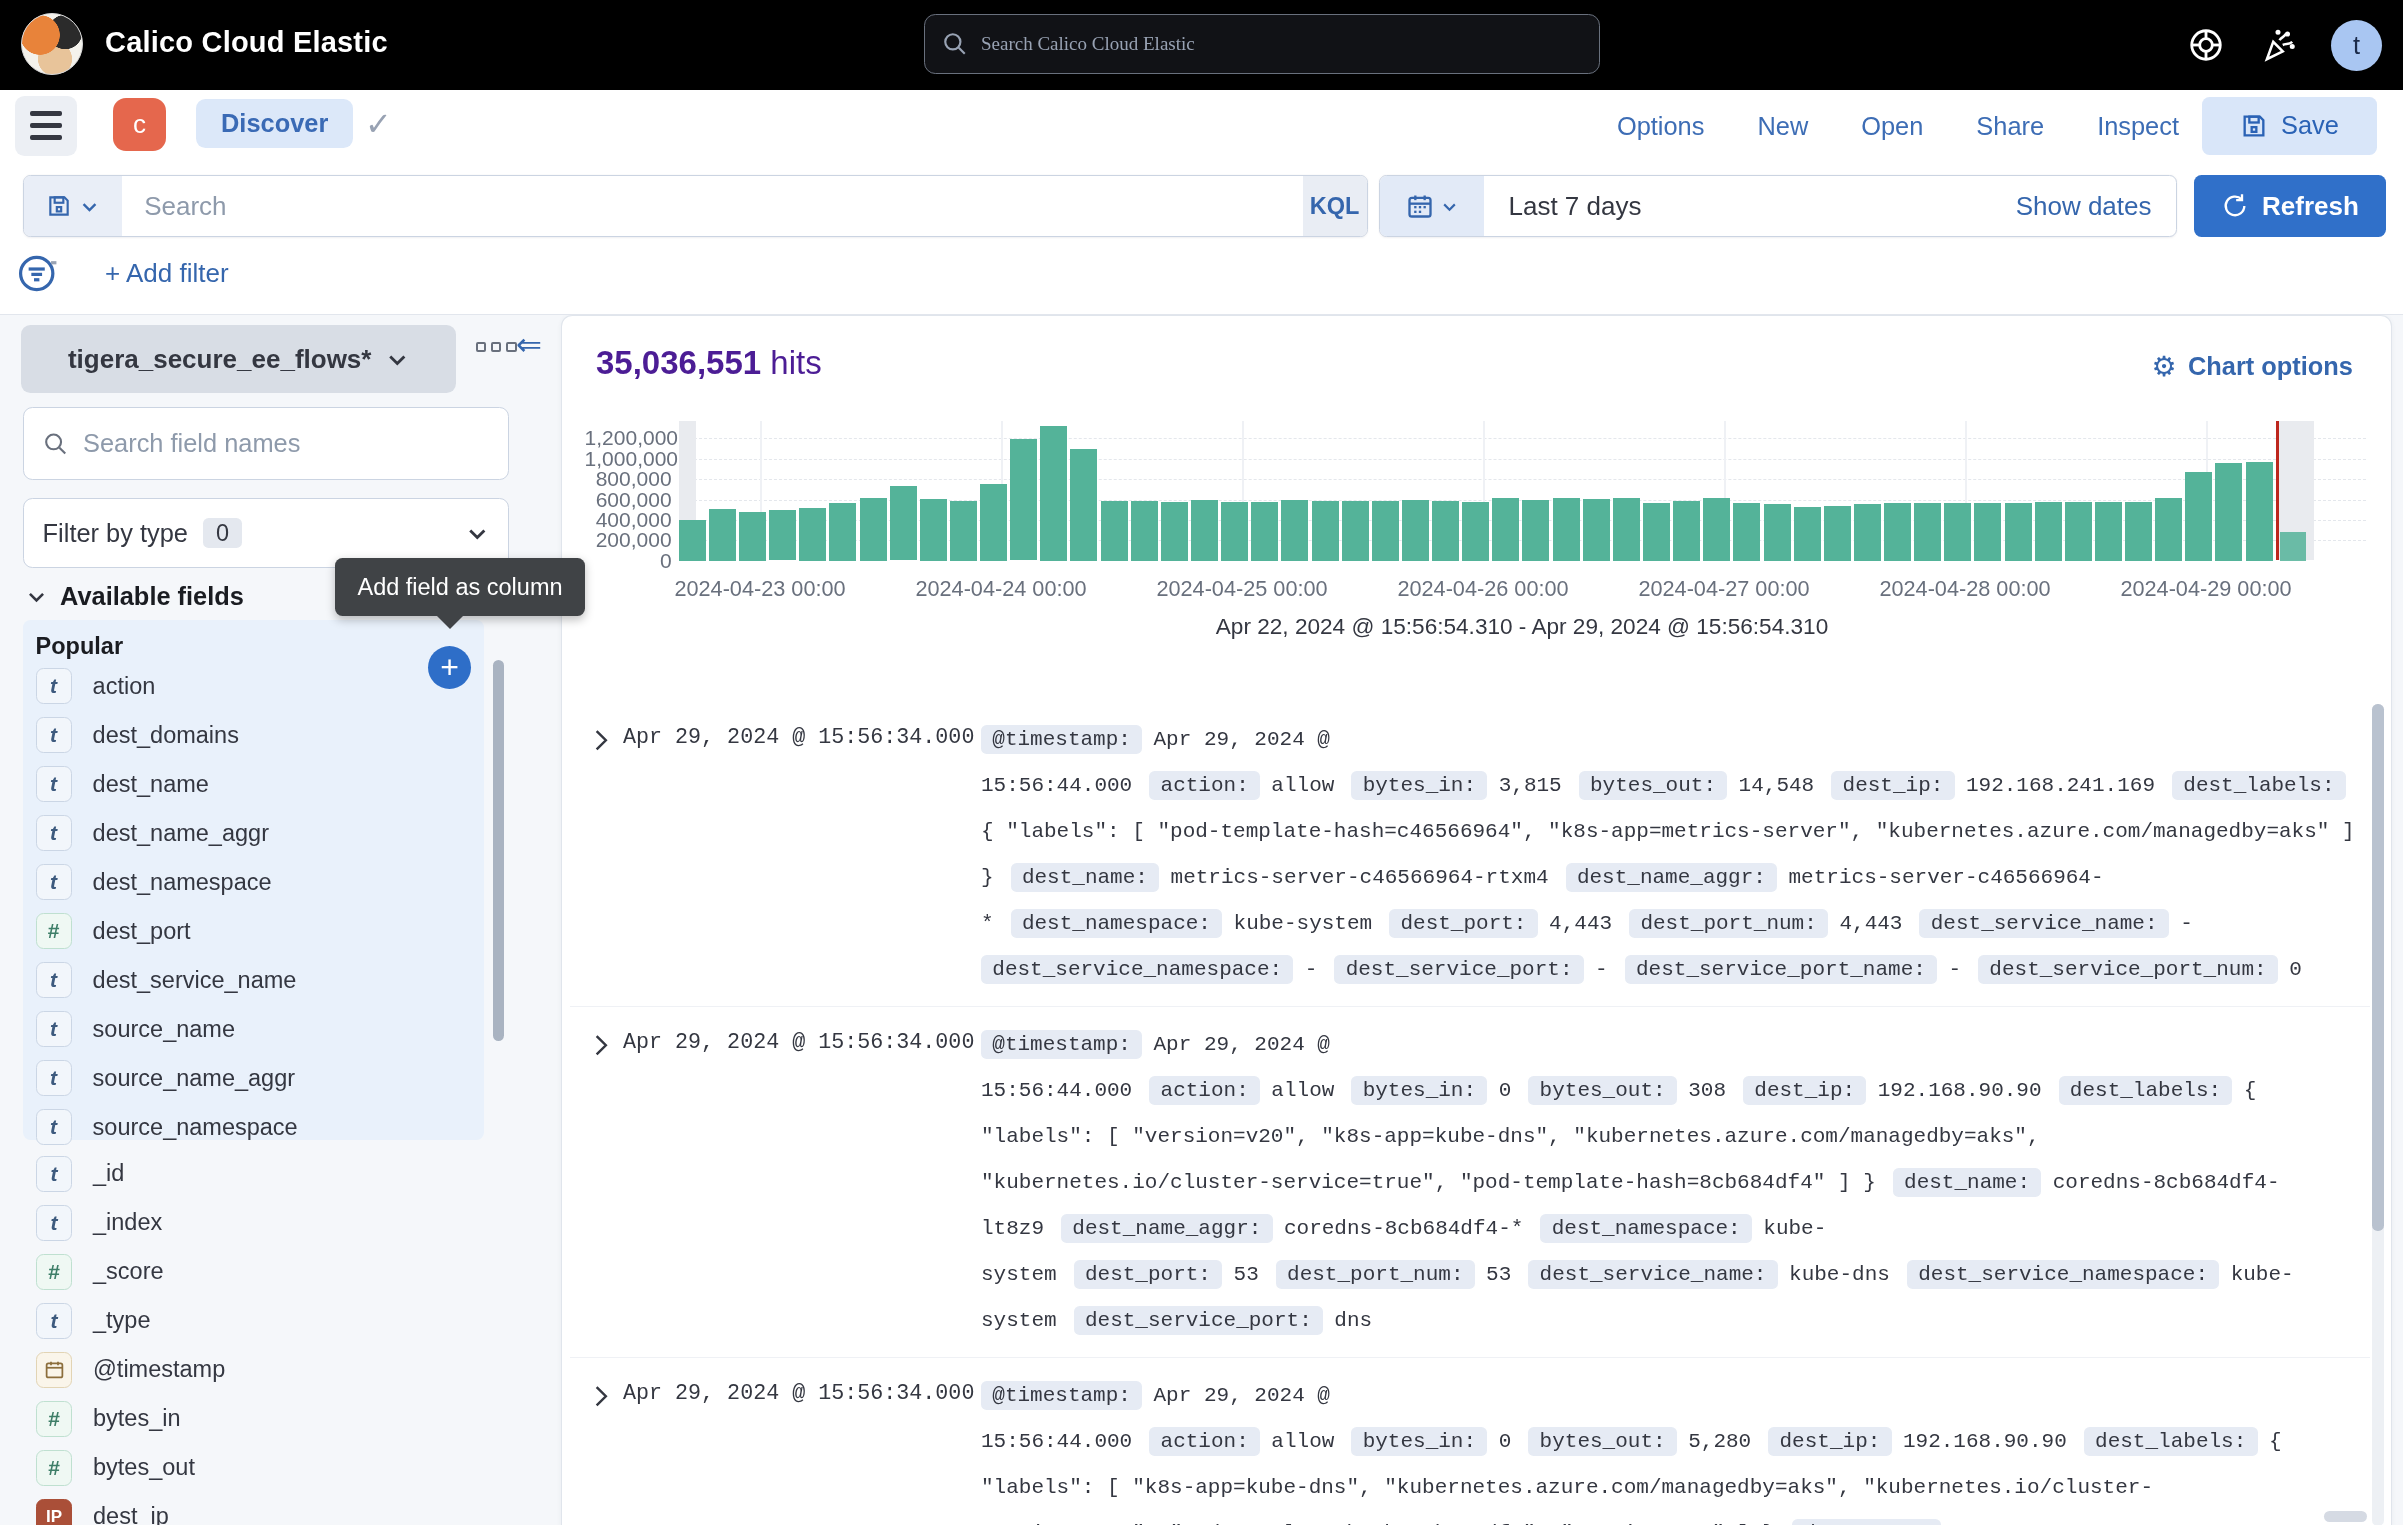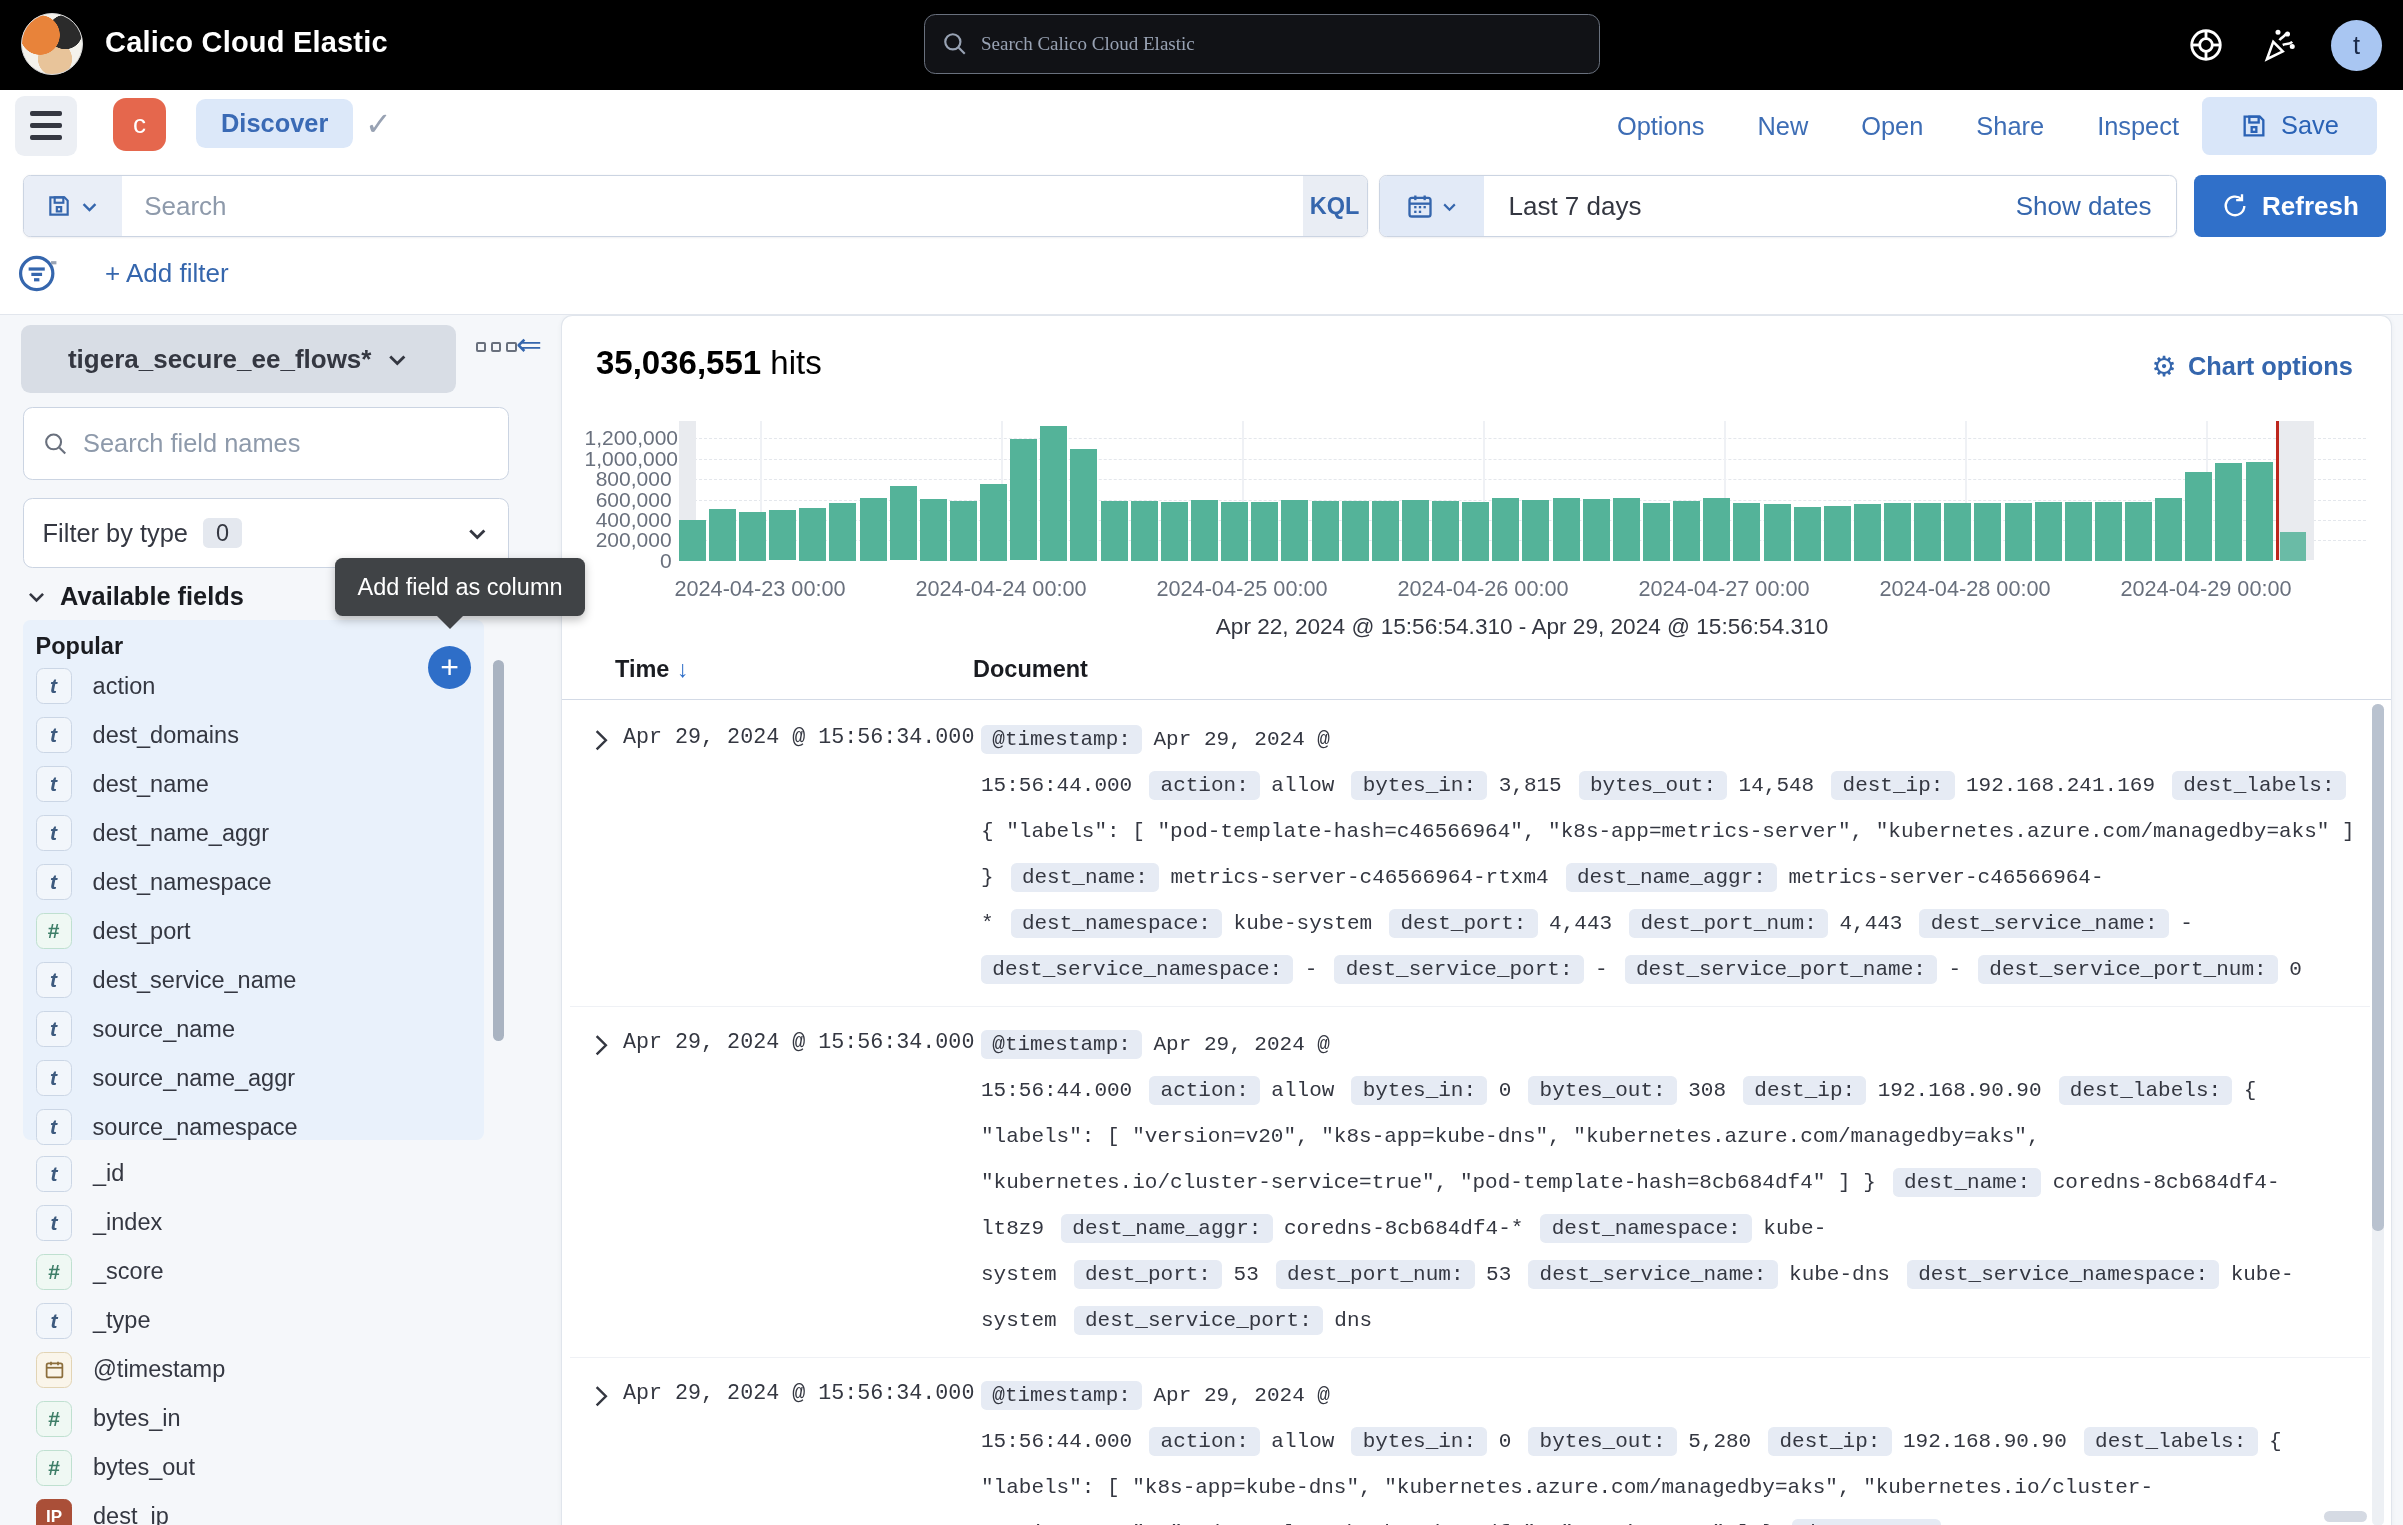--- a/index.html
+++ b/index.html
@@ -69,21 +69,21 @@
   .tb-d  { background:#FAF5EA; border:1.4px solid #E2D4B4; color:#8C6E3C; }
   .tb-ip { background:#AA4F38; border:1.4px solid #AA4F38; color:#fff; font-weight:bold; font-size:17px; }
   .rest-fields { position:absolute; left:36px; top:834px; width:448px; }
   .plus-btn { position:absolute; left:428px; top:331px; width:43px; height:43px; border-radius:50%; background:#2E6EC8; color:#fff; font-size:32px; display:flex; align-items:center; justify-content:center; cursor:pointer; z-index:6; }
   .tooltip { position:absolute; left:335px; top:243px; width:250px; height:58px; background:#404346; color:#fff; font-size:23.5px; border-radius:7.5px; display:flex; align-items:center; justify-content:center; z-index:7; box-shadow:0 3.8px 9.4px rgba(0,0,0,.25); }
   .tooltip:after { content:""; position:absolute; left:102px; bottom:-13px; border:13px solid transparent; border-top-color:#404346; border-bottom:0; }
   .side-scroll { position:absolute; left:493px; top:345px; width:11.3px; height:381px; background:#A9B3C1; border-radius:5.6px; }
 
   
   .card { position:absolute; left:561px; top:315px; width:1831px; height:1211px; background:#fff; border:0.9px solid #E0E5EC; border-bottom:0; border-radius:11.3px 11.3px 0 0; box-shadow:0 1.9px 5.6px rgba(50,60,80,.06); }
-  .hits { position:absolute; left:34px; top:28px; font-size:33px; color:#000000; }
+  .hits { position:absolute; left:34px; top:28px; font-size:33px; color:#4c1d95; }
   .hits b { font-weight:bold; }
   .chart-options { position:absolute; right:38px; top:34px; display:flex; align-items:center; gap:11.3px; color:#3566AD; font-size:25.4px; font-weight:600; cursor:pointer; }
   .gear-glyph { font-size:28px; font-weight:400; }
   .chart-zone { position:absolute; left:0; top:0; width:100%; height:100%; }
   .ylab { position:absolute; font-size:21px; color:#69707D; width:87px; text-align:right; left:22.6px; transform:translateY(-50%); }
   .gridline { position:absolute; height:0; border-top:1.9px dashed #E4E7EC; }
   .vline { position:absolute; width:1.9px; background:#EFF1F5; }
   .bar { position:absolute; background:#54B399; }
   .xlab { position:absolute; font-size:21.7px; color:#69707D; transform:translateX(-50%); }
   .subtitle { position:absolute; font-size:22.6px; color:#343741; transform:translateX(-50%); }
@@ -450,24 +450,20 @@
       <div class="bar" style="left: 1563px; width: 27px; top: 186px; height: 59px; background: rgb(84, 179, 153);"></div>
       <div class="bar" style="left: 1593px; width: 27px; top: 182px; height: 63px; background: rgb(84, 179, 153);"></div>
       <div class="bar" style="left: 1623px; width: 27px; top: 156px; height: 89px; background: rgb(84, 179, 153);"></div>
       <div class="bar" style="left: 1653px; width: 27px; top: 147px; height: 98px; background: rgb(84, 179, 153);"></div>
       <div class="bar" style="left: 1684px; width: 27px; top: 146px; height: 99px; background: rgb(84, 179, 153);"></div>
       <div class="now-line" style="left: 1714px; top: 105px; height: 139px; background: rgb(189, 39, 30);"></div>
       <div class="bar" style="left: 1718px; width: 26px; top: 216px; height: 29px; background: rgb(84, 179, 153); opacity: 0.85;"></div>
       <div class="subtitle" style="left: 960px; top: 298px;">Apr 22, 2024 @ 15:56:54.310 - Apr 29, 2024 @ 15:56:54.310</div>
     </div>
 
-  <div class="tbl-hdr">
-    <div class="th-time"><span>Time</span><span class="arrow">↓</span></div>
-    <div class="th-doc">Document</div>
-  </div>
 
   <div class="rows" id="rows">
       <div class="doc-row">
         <div class="row-expand">
           <svg width="24.5" height="24.5" viewBox="0 0 16 16" fill="none" stroke="#343741" stroke-width="1.6">
             <path d="M5 2l6 6-6 6"></path>
           </svg>
         </div>
         <div class="row-time">Apr 29, 2024 @ 15:56:34.000</div>
         <div class="row-doc"><span class="fn">@timestamp:</span><span class="fv">Apr 29, 2024 @ 15:56:44.000</span><span class="fn">action:</span><span class="fv">allow</span><span class="fn">bytes_in:</span><span class="fv">3,815</span><span class="fn">bytes_out:</span><span class="fv">14,548</span><span class="fn">dest_ip:</span><span class="fv">192.168.241.169</span><span class="fn">dest_labels:</span><span class="fv">{ "labels": [ "pod-template-hash=c46566964", "k8s-app=metrics-server", "kubernetes.azure.com/managedby=aks" ] }</span><span class="fn">dest_name:</span><span class="fv">metrics-server-c46566964-rtxm4</span><span class="fn">dest_name_aggr:</span><span class="fv">metrics-server-c46566964-*</span><span class="fn">dest_namespace:</span><span class="fv">kube-system</span><span class="fn">dest_port:</span><span class="fv">4,443</span><span class="fn">dest_port_num:</span><span class="fv">4,443</span><span class="fn">dest_service_name:</span><span class="fv">-</span><span class="fn">dest_service_namespace:</span><span class="fv">-</span><span class="fn">dest_service_port:</span><span class="fv">-</span><span class="fn">dest_service_port_name:</span><span class="fv">-</span><span class="fn">dest_service_port_num:</span><span class="fv">0</span></div>

